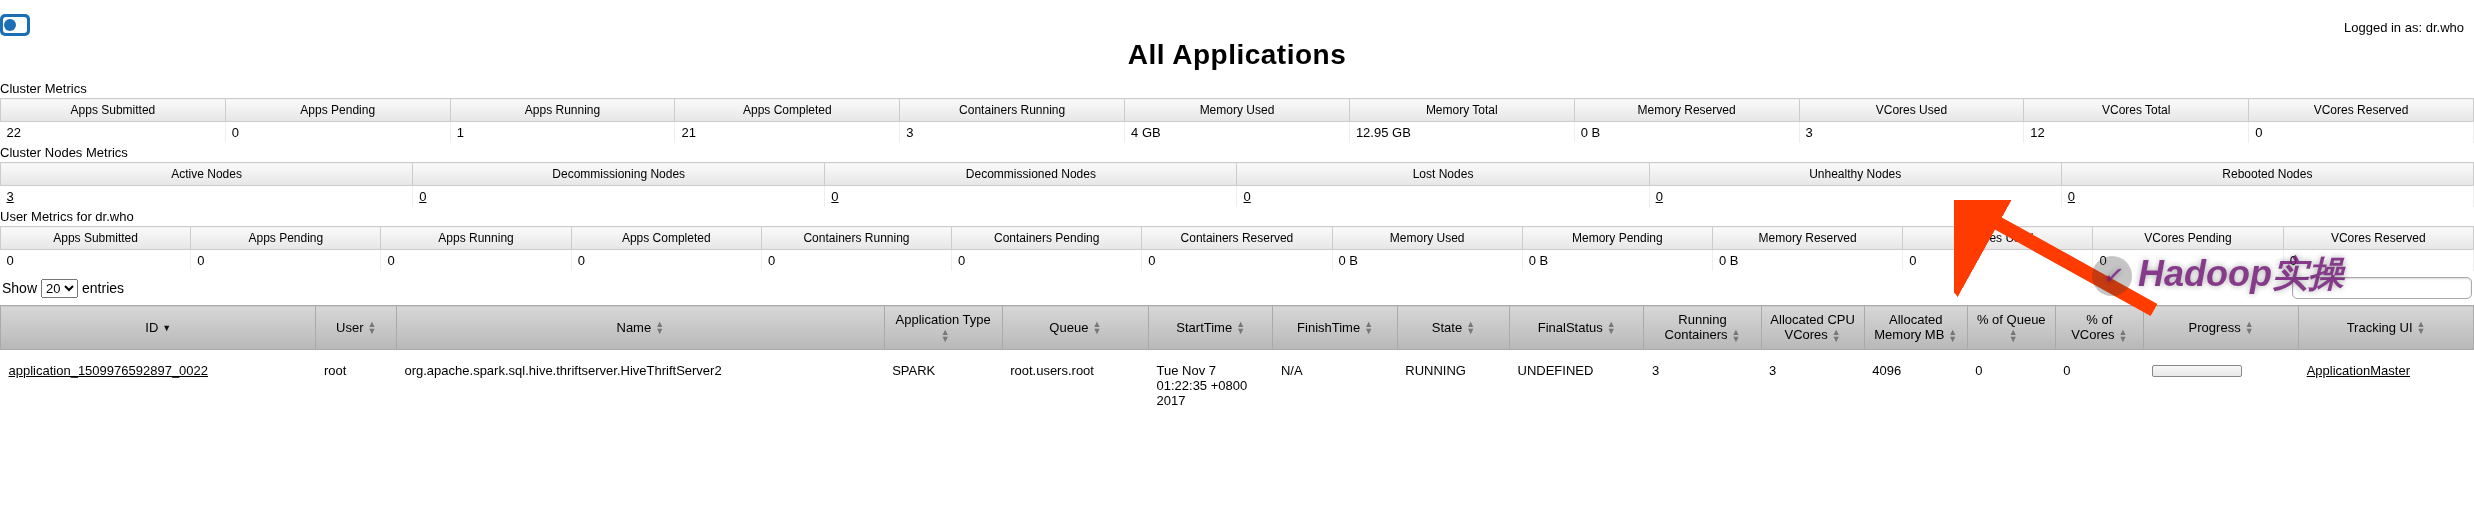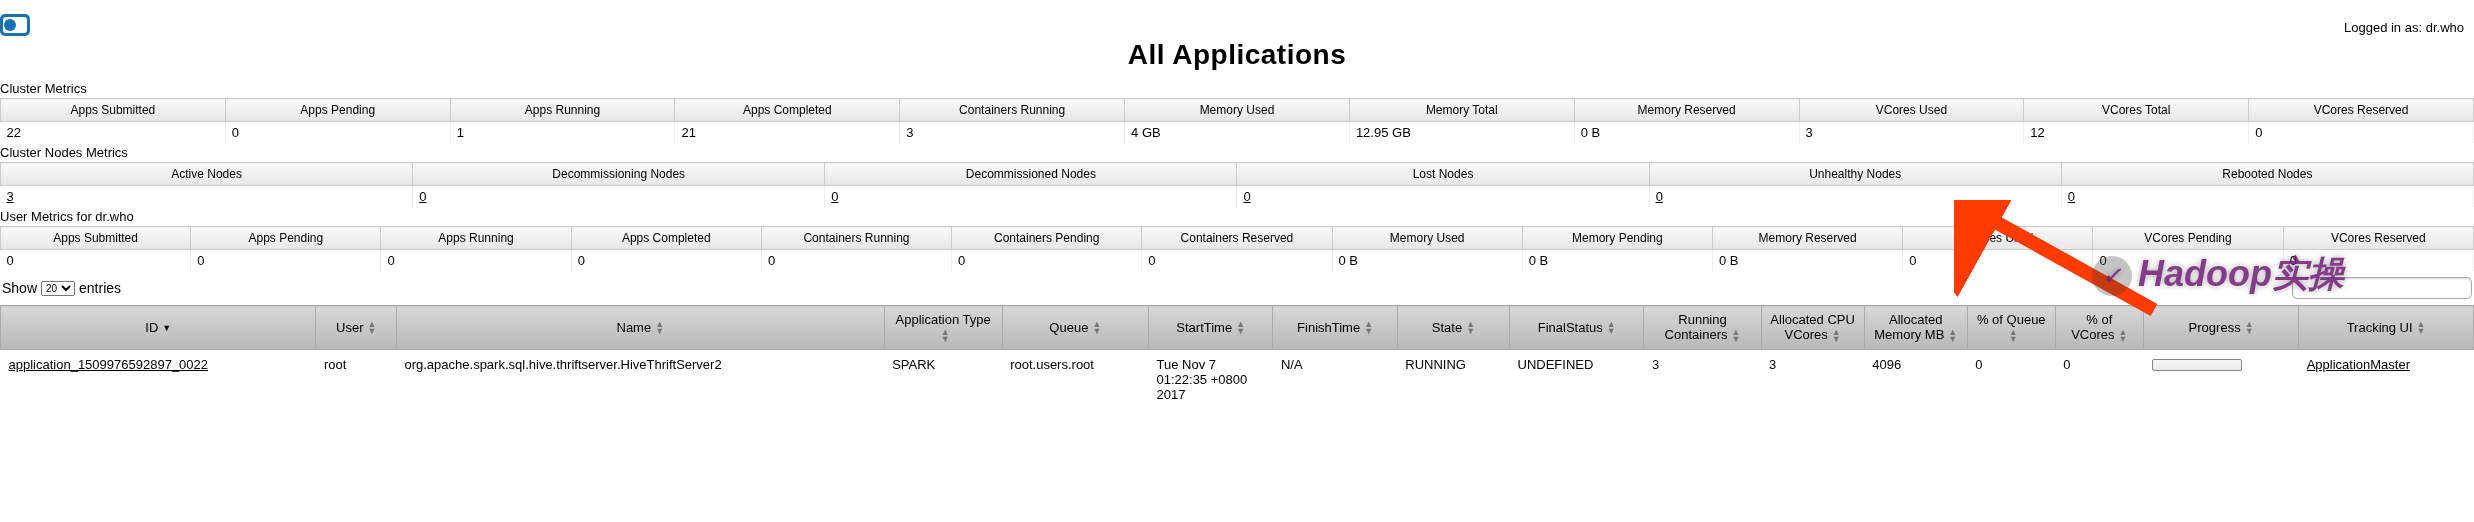--- a/index.html
+++ b/index.html
@@ -54,21 +54,21 @@
     text-align: left;
   }
   table.metrics td a, a { color: #000; }
   .show-entries {
     padding: 6px 2px;
     font-size: 14px;
     display: flex;
     align-items: center;
     gap: 4px;
   }
-  .show-entries select { font-size: 10px; }
+  .show-entries select { font-size: 13px; }
   .show-entries .spacer { flex: 1; }
   .show-entries input.filter {
     width: 180px;
     border: 1px solid #aaa;
     border-radius: 5px;
     padding: 3px 6px;
     font-size: 12px;
     box-shadow: inset 0 1px 2px rgba(0,0,0,0.15);
   }
   table.apps {
@@ -89,21 +89,21 @@
     display: inline-block;
     font-size: 9px;
     line-height: 7px;
     color: #777;
     margin-left: 4px;
     vertical-align: middle;
   }
   table.apps thead th.sorted .sort-arrows { color: #111; }
   table.apps tbody td {
     font-size: 13px;
-    padding: 7px 8px;
+    padding: 13px 8px;
     vertical-align: top;
   }
   .progress {
     display: inline-block;
     width: 90px;
     height: 12px;
     border: 1px solid #888;
     background: linear-gradient(#f7f7f7,#e9e9e9);
     border-radius: 2px;
     position: relative;

